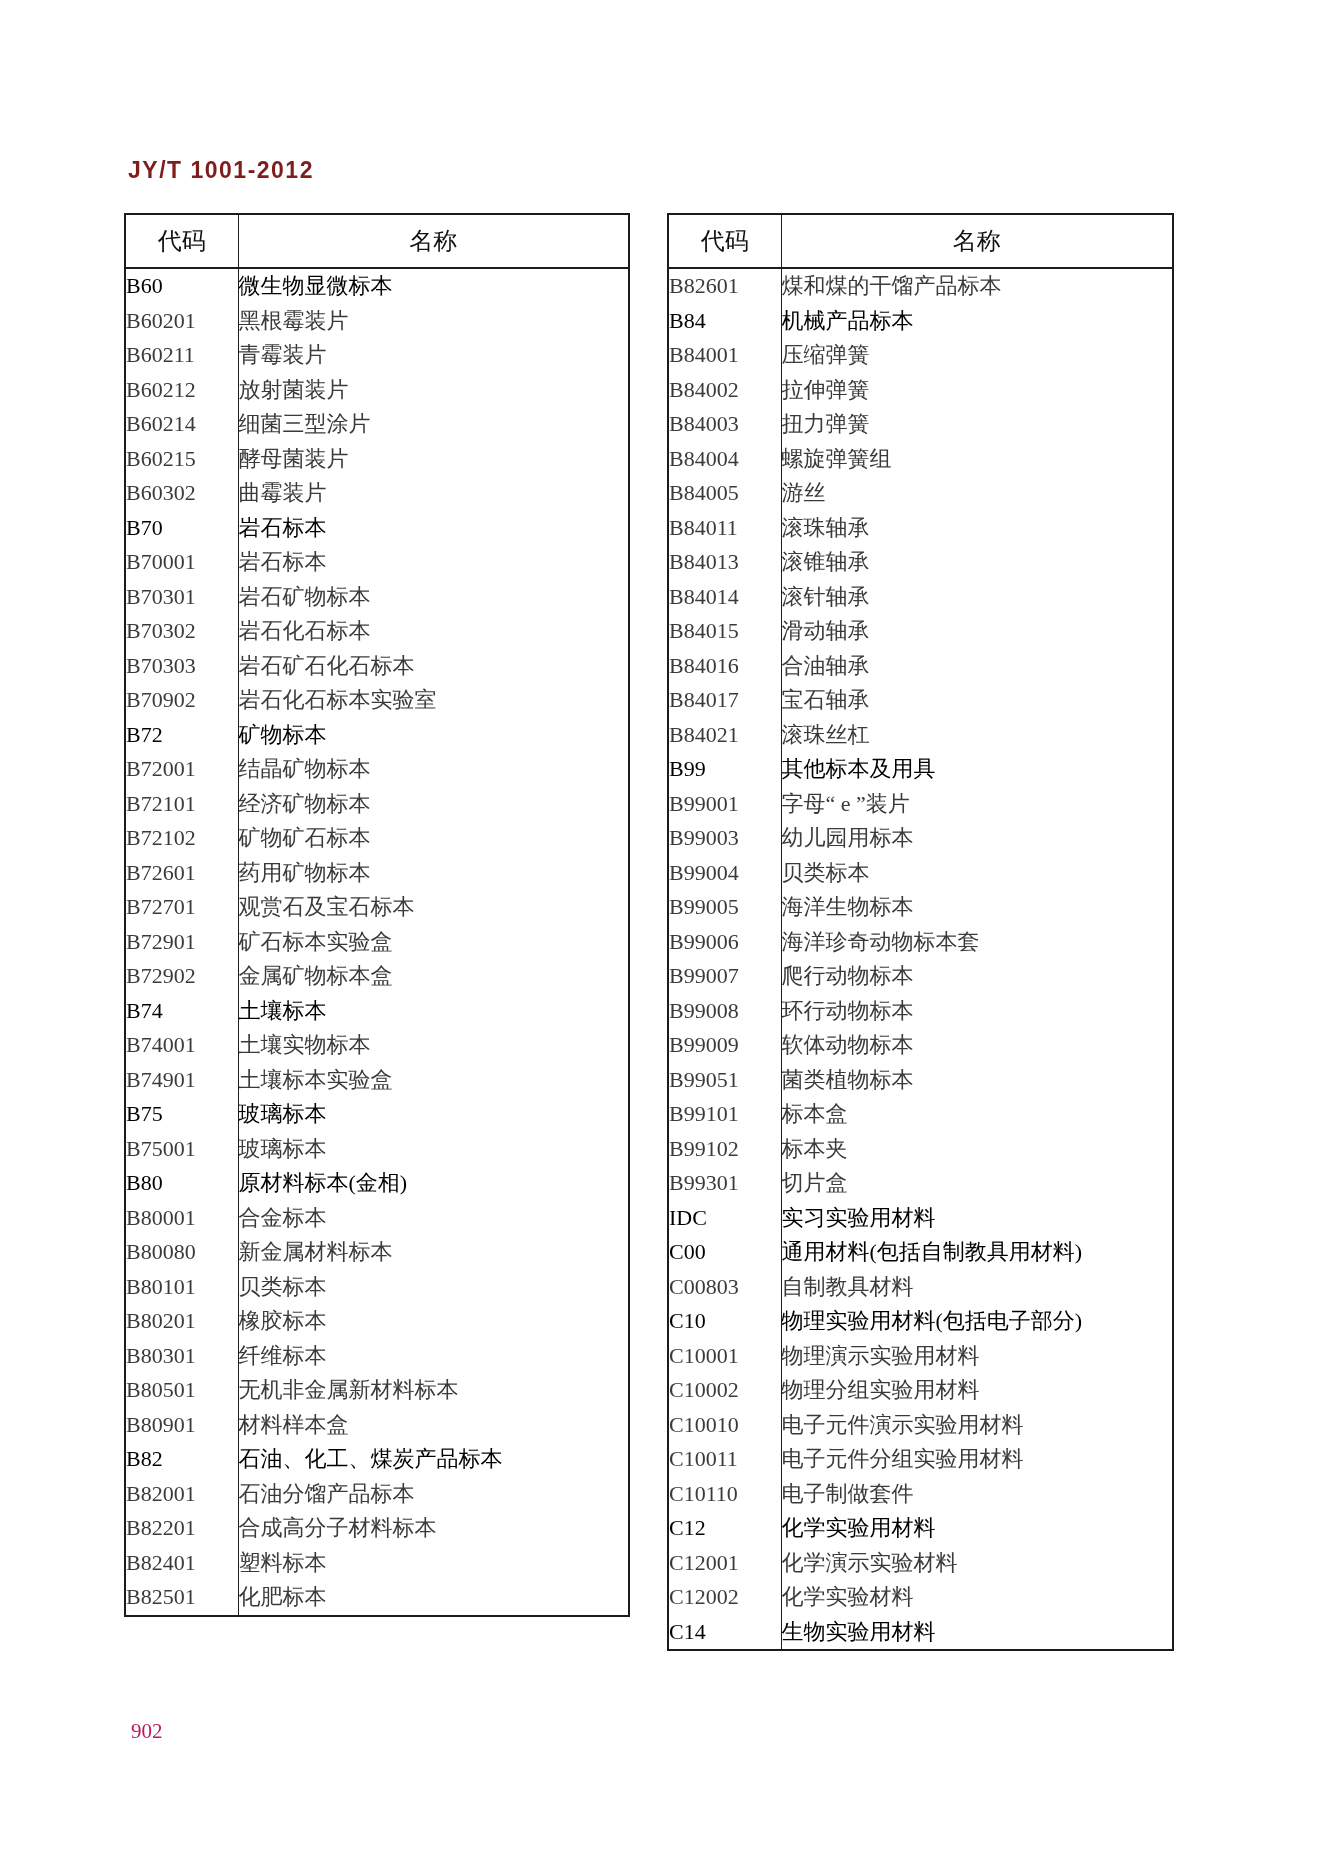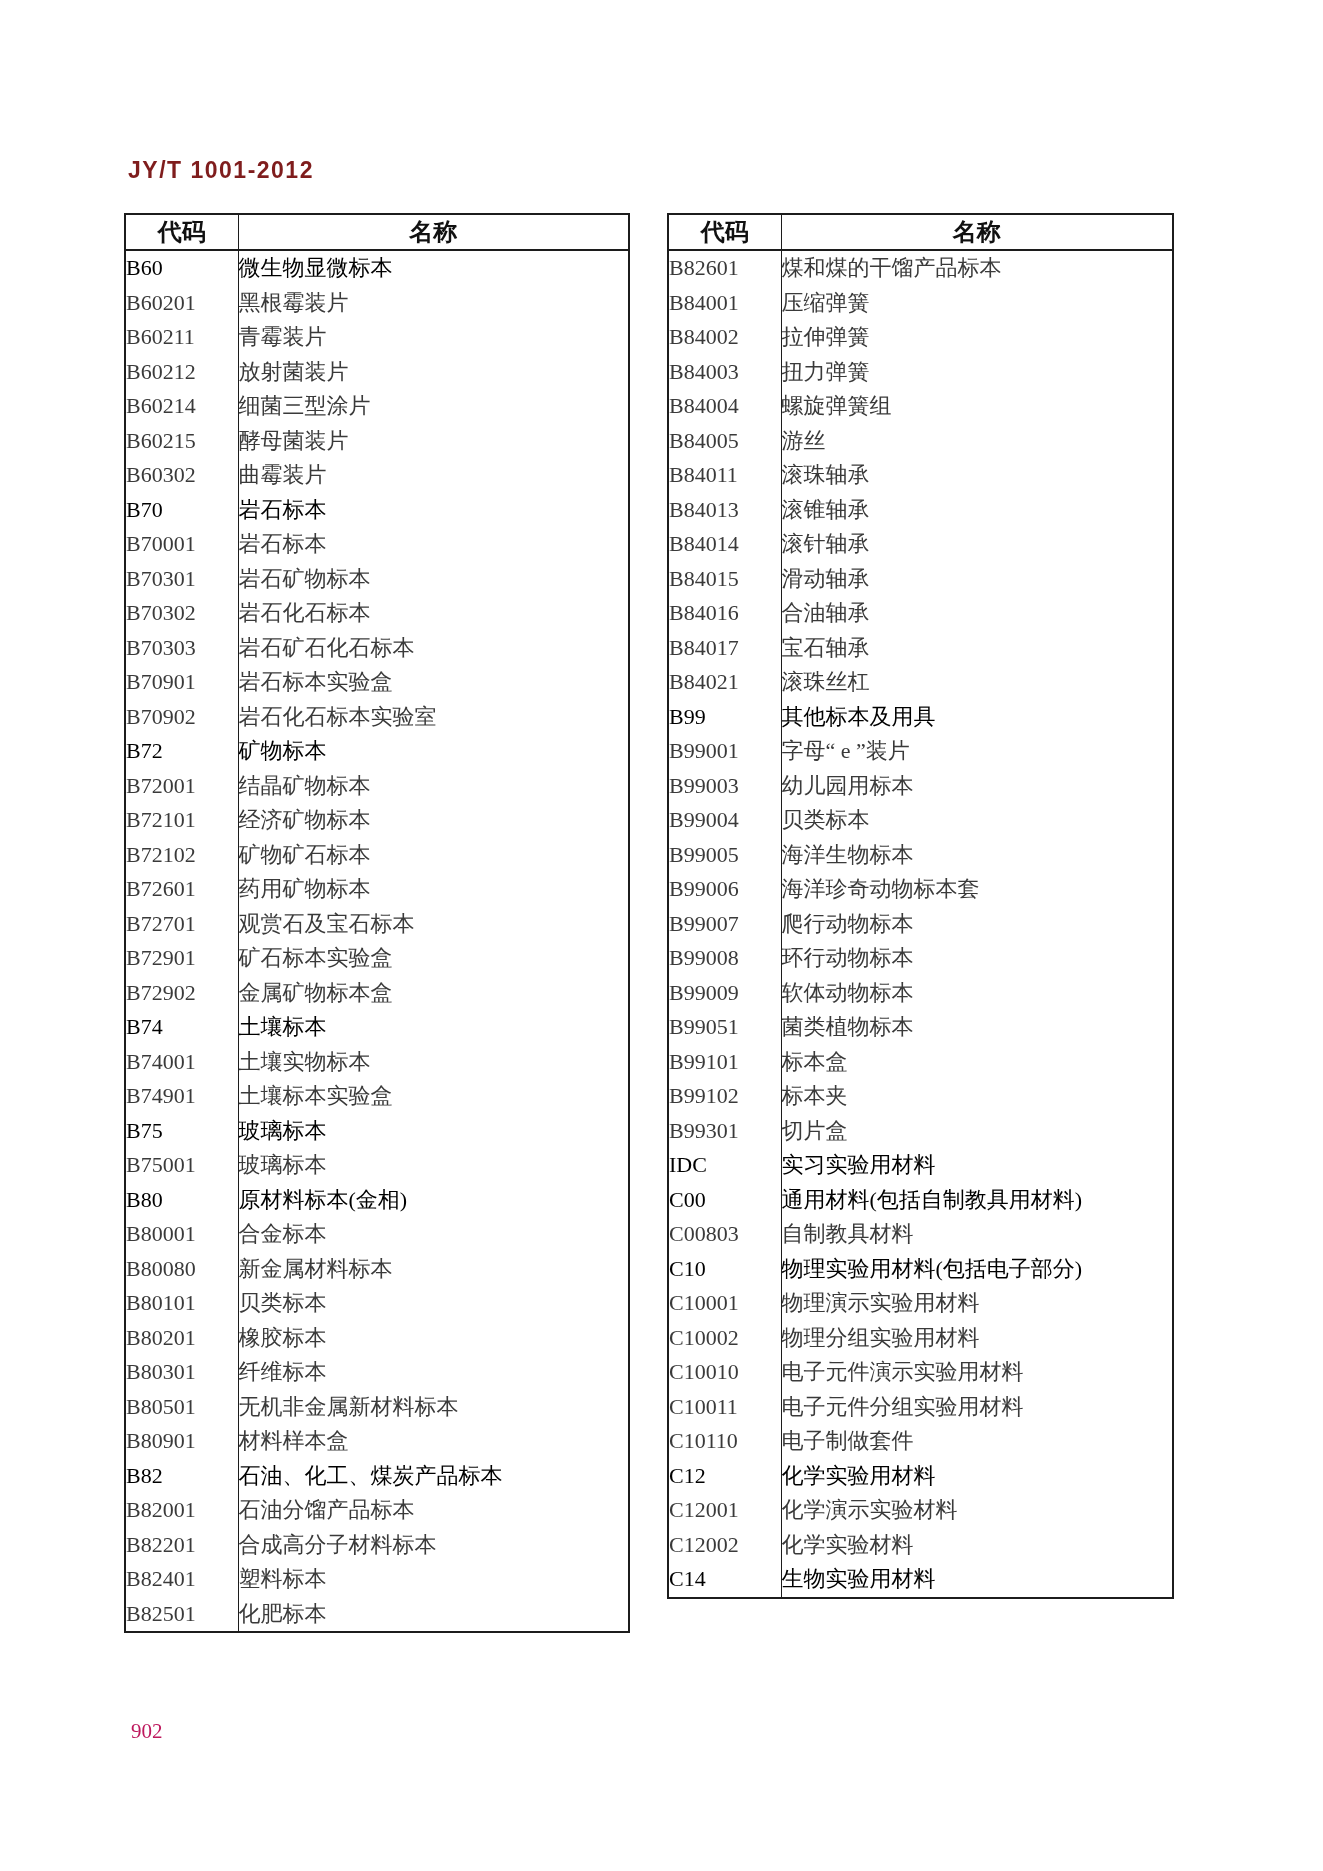--- a/index.html
+++ b/index.html
@@ -15,23 +15,23 @@
   }
   table.code-table {
     position:absolute; top:213px;
     border-collapse:collapse; table-layout:fixed;
     border:2px solid #1c1c1c;
   }
   #left-table  { left:124px; width:506px; }
   #right-table { left:667px; width:507px; }
   .code-col { width:113px; }
   table.code-table th {
-    height:34px; padding:0;
+    height:34px; padding:9px;
     border-bottom:2px solid #1c1c1c;
-    font-size:24px; font-weight:bold; color:#111111;
+    font-size:24px; font-weight:normal; color:#111111;
     text-align:center; vertical-align:middle;
   }
   th.col-code, td.cell-code { border-right:1.5px solid #1c1c1c; }
   table.code-table td {
     height:34.5px; padding:0; vertical-align:middle;
     font-size:22px; color:#3a3a3a;
     white-space:nowrap; overflow:hidden;
   }
   td.cell-code { padding-left:15px; font-size:22px; }
   td.cell-name { padding-left:17px; font-size:23px; }
@@ -102,24 +102,20 @@
         </tr>
         <tr>
           <td class="cell-code">B70302</td>
           <td class="cell-name">岩石化石标本</td>
         </tr>
         <tr>
           <td class="cell-code">B70303</td>
           <td class="cell-name">岩石矿石化石标本</td>
         </tr>
         <tr>
-          <td class="cell-code">B70901</td>
-          <td class="cell-name">岩石标本实验盒</td>
-        </tr>
-        <tr>
           <td class="cell-code">B70902</td>
           <td class="cell-name">岩石化石标本实验室</td>
         </tr>
         <tr class="section">
           <td class="cell-code">B72</td>
           <td class="cell-name">矿物标本</td>
         </tr>
         <tr>
           <td class="cell-code">B72001</td>
           <td class="cell-name">结晶矿物标本</td>
@@ -232,20 +228,24 @@
       <tr>
         <th class="col-code">代码</th>
         <th class="col-name">名称</th>
       </tr>
     </thead>
     <tbody>
         <tr>
           <td class="cell-code">B82601</td>
           <td class="cell-name">煤和煤的干馏产品标本</td>
         </tr>
+        <tr class="section">
+          <td class="cell-code">B84</td>
+          <td class="cell-name">机械产品标本</td>
+        </tr>
         <tr>
           <td class="cell-code">B84001</td>
           <td class="cell-name">压缩弹簧</td>
         </tr>
         <tr>
           <td class="cell-code">B84002</td>
           <td class="cell-name">拉伸弹簧</td>
         </tr>
         <tr>
           <td class="cell-code">B84003</td>

